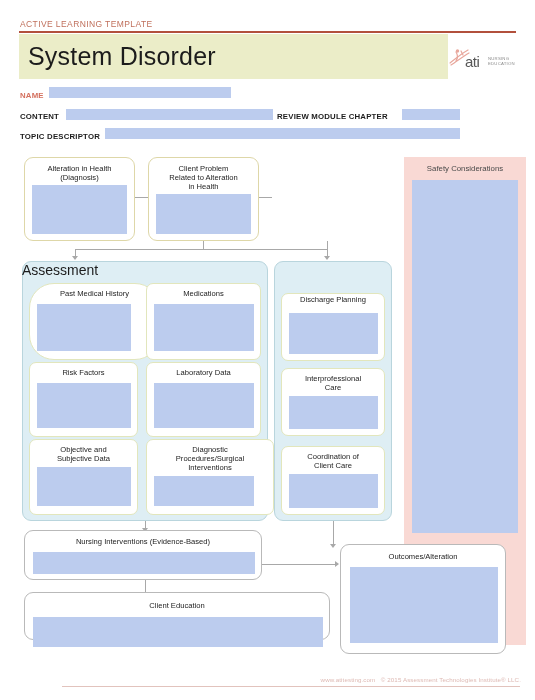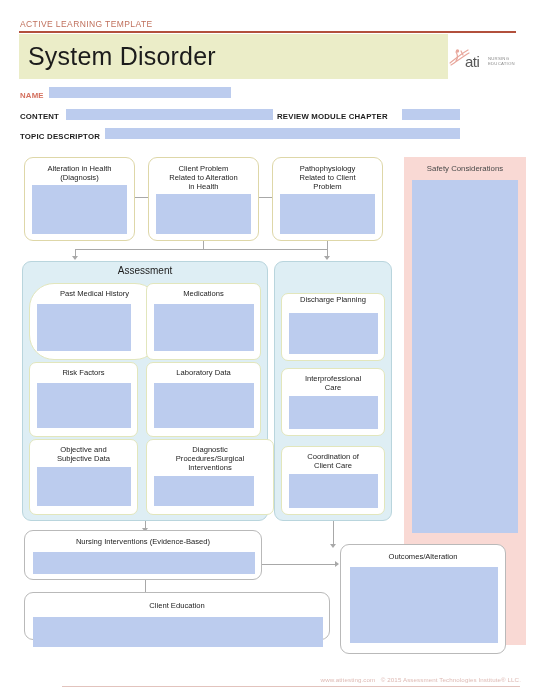--- a/index.html
+++ b/index.html
@@ -111,22 +111,21 @@
   .panel {
     position: absolute;
     background: #deeef4;
     border: 1.3px solid #b9d5dd;
     border-radius: 9px;
     box-sizing: border-box;
   }
   .panel-title {
     position: absolute;
     left: 3px; right: 3px;
-    text-align: center;
-    font-size: 10px;
+    font-size: 14px;
     line-height: 9.4px;
     color: #1c1c1c;
   }
   
   #safety-panel {
     position: absolute;
     left: 404px; top: 157px;
     width: 122px; height: 488px;
     background: #f9d9d4;
   }
@@ -227,26 +226,20 @@
     <div class="box-fill" style="left:7px; top:27px; width:95px; height:49px;"></div>
   </div>
 
   <div class="box" style="left:148px; top:157px; width:111px; height:84px;">
     <div class="box-title" style="top:6px; white-space:pre-line;">Client Problem
 Related to Alteration
 in Health</div>
     <div class="box-fill" style="left:7px; top:36px; width:95px; height:40px;"></div>
   </div>
 
-  <div class="box" style="left:272px; top:157px; width:111px; height:84px;">
-    <div class="box-title" style="top:6px; white-space:pre-line;">Pathophysiology
-Related to Client
-Problem</div>
-    <div class="box-fill" style="left:7px; top:36px; width:95px; height:40px;"></div>
-  </div>
 
   <div class="conn h" style="left:135px; top:197px; width:13px;"></div>
   <div class="conn h" style="left:259px; top:197px; width:13px;"></div>
 
   <div class="conn v" style="left:203px; top:241px; height:8px;"></div>
   <div class="conn v" style="left:327px; top:241px; height:8px;"></div>
   <div class="conn h" style="left:75px; top:249px; width:253px;"></div>
   <div class="conn v" style="left:75px; top:249px; height:9px;"></div>
   <div class="arrow-d" style="left:72px; top:256px;"></div>
   <div class="conn v" style="left:327px; top:249px; height:9px;"></div>

